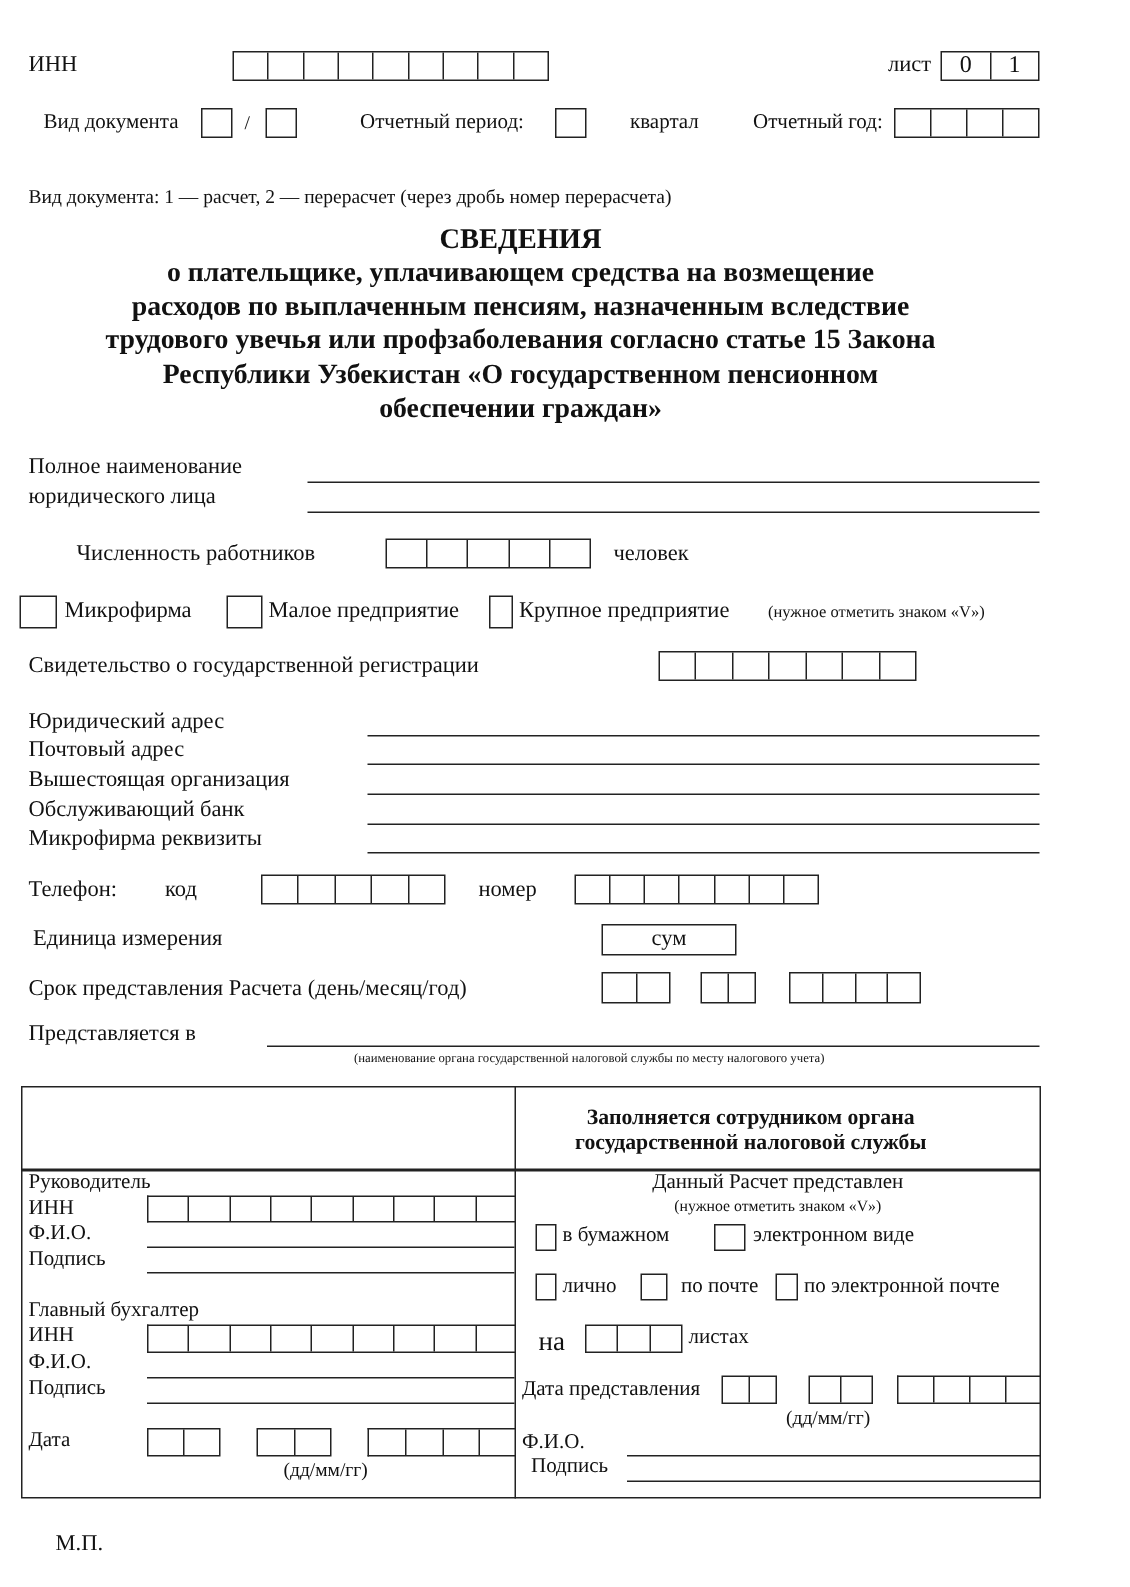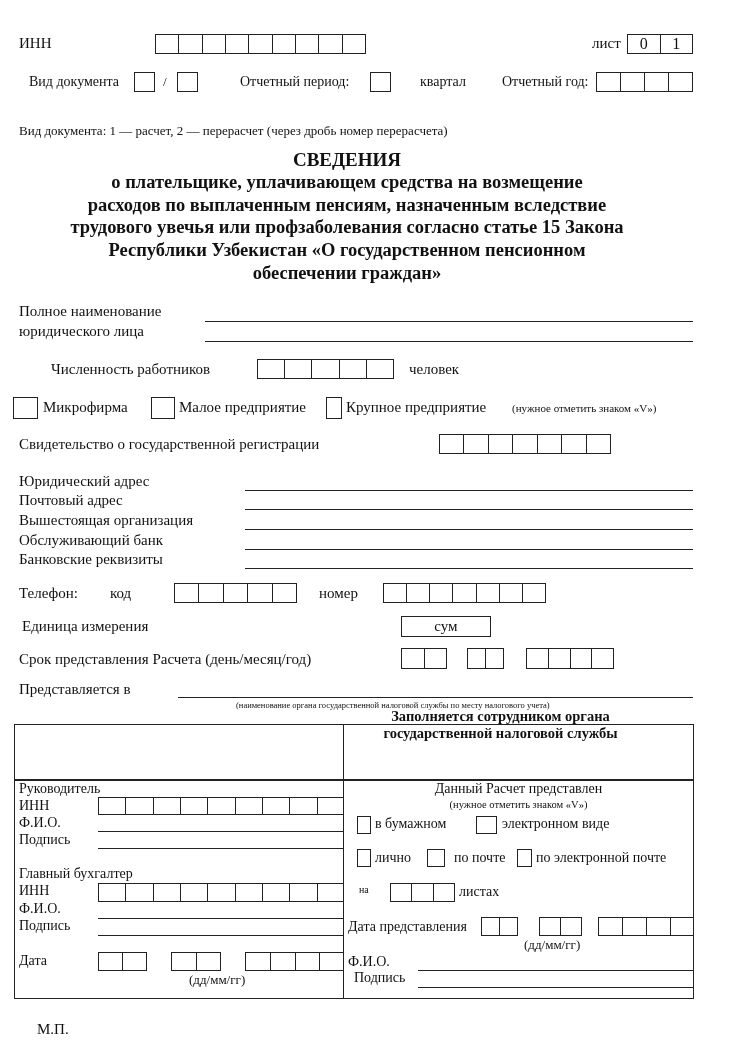--- a/index.html
+++ b/index.html
@@ -101,21 +101,21 @@
   </div>
 
 <span class="abs" style="left:19px;top:473px">Юридический адрес</span>
 <div class="hline" style="left:245px;top:490px;width:448px"></div>
 <span class="abs" style="left:19px;top:492px">Почтовый адрес</span>
 <div class="hline" style="left:245px;top:509px;width:448px"></div>
 <span class="abs" style="left:19px;top:512px">Вышестоящая организация</span>
 <div class="hline" style="left:245px;top:529px;width:448px"></div>
 <span class="abs" style="left:19px;top:532px">Обслуживающий банк</span>
 <div class="hline" style="left:245px;top:549px;width:448px"></div>
-<span class="abs" style="left:19px;top:551px">Банковские реквизиты</span>
+<span class="abs" style="left:19px;top:551px">Микрофирма реквизиты</span>
 <div class="hline" style="left:245px;top:568px;width:448px"></div>
 
 <span class="abs" style="left:19px;top:585px">Телефон:</span>
 <span class="abs" style="left:110px;top:585px">код</span>
 <div class="cells" style="left:174px;top:583px;width:123px;height:20px">
     <div class="c"></div>
     <div class="c"></div>
     <div class="c"></div>
     <div class="c"></div>
     <div class="c"></div>
@@ -154,21 +154,21 @@
 <div class="hline" style="left:178px;top:697px;width:515px"></div>
 <span class="abs" style="left:236px;top:700px;font-size:8.5px">(наименование органа государственной налоговой службы по месту налогового учета)</span>
 
 <div class="tbl"></div>
 <div class="vdiv"></div>
 <div class="hdr-div"></div>
 
 <div class="th" style="left:14px;width:329px;top:728px">
 </div>
 
-<div class="th" style="left:343px;width:315px;top:708px">
+<div class="th" style="left:343px;width:315px;top:737px">
   <div>Заполняется сотрудником органа</div>
   <div>государственной налоговой службы</div>
 </div>
 
 <span class="abs" style="left:19px;top:781px;font-size:14px">Руководитель</span>
 <span class="abs" style="left:19px;top:798px;font-size:14px">ИНН</span>
 <div class="cells" style="left:98px;top:797px;width:246px;height:18px;border-right:none;border-width:1.5px 0 1.5px 1.5px">
     <div class="c"></div>
     <div class="c"></div>
     <div class="c"></div>
@@ -227,21 +227,21 @@
 <div class="box" style="left:476px;top:816px;width:21px;height:18px;border-width:1px"></div>
 <span class="abs" style="left:502px;top:816px;font-size:14px">электронном виде</span>
 
 <div class="box" style="left:357px;top:849px;width:14px;height:18px;border-width:1px"></div>
 <span class="abs" style="left:375px;top:850px;font-size:14px">лично</span>
 <div class="box" style="left:427px;top:849px;width:18px;height:18px;border-width:1px"></div>
 <span class="abs" style="left:454px;top:850px;font-size:14px">по почте</span>
 <div class="box" style="left:517px;top:849px;width:15px;height:18px;border-width:1px"></div>
 <span class="abs" style="left:536px;top:850px;font-size:14px">по электронной почте</span>
 
-<span class="abs" style="left:359px;top:884px;font-size:10px">на</span>
+<span class="abs" style="left:359px;top:884px;font-size:18px">на</span>
 <div class="cells" style="left:390px;top:883px;width:65px;height:19px;border-width:1px">
     <div class="c"></div>
     <div class="c"></div>
     <div class="c"></div>
   </div>
 <span class="abs" style="left:459px;top:884px;font-size:14px">листах</span>
 
 <span class="abs" style="left:348px;top:919px;font-size:14px">Дата представления</span>
 <div class="cells" style="left:481px;top:917px;width:37px;height:19px;border-width:1px">
     <div class="c"></div>

